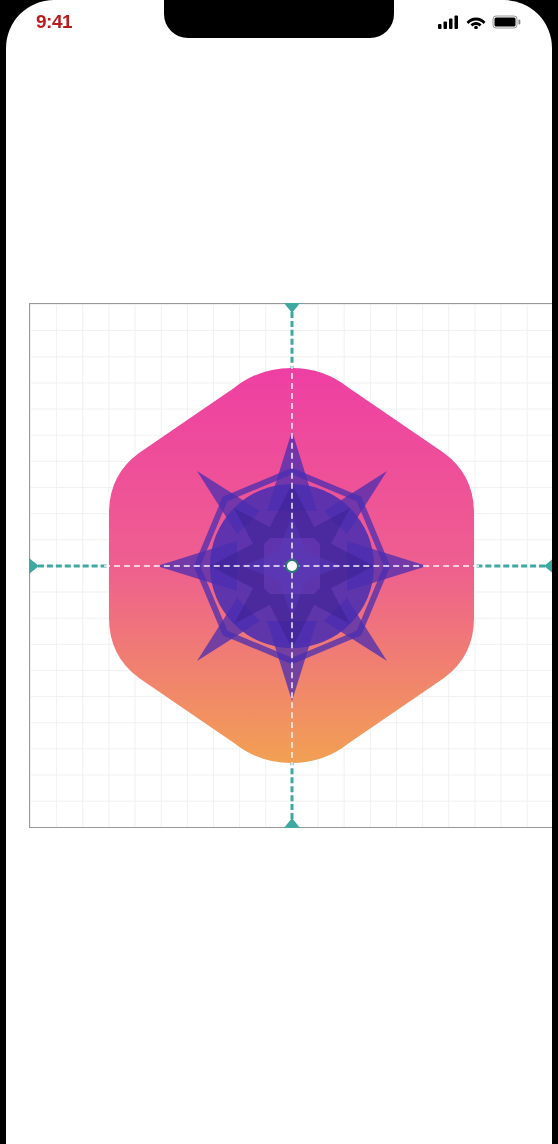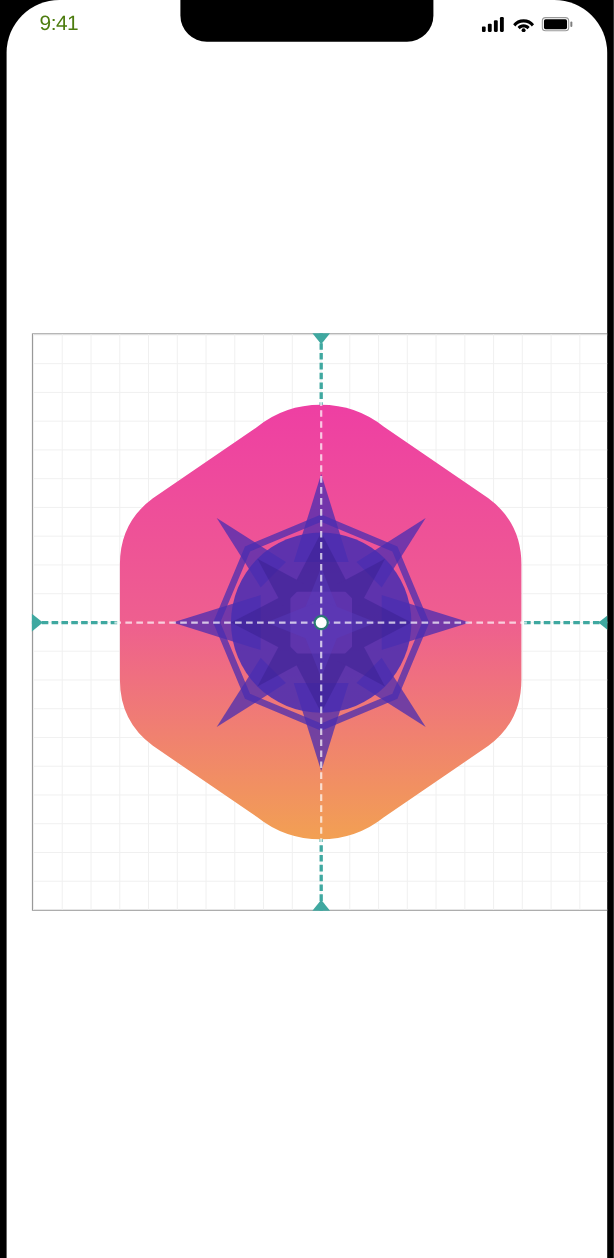--- a/index.html
+++ b/index.html
@@ -47,22 +47,22 @@
       height: 44px;
       display: flex;
       justify-content: space-between;
       align-items: center;
       padding: 0 30px;
       z-index: 50;
     }
     
     .status-time {
       font-size: 19px;
-      font-weight: 400;
-      color: #4d7c0f;
+      font-weight: 700;
+      color: #b91c1c;
       letter-spacing: -0.5px;
     }
     
     .status-icons {
       display: flex;
       align-items: center;
       gap: 6px;
     }
     
     .signal-icon svg,

